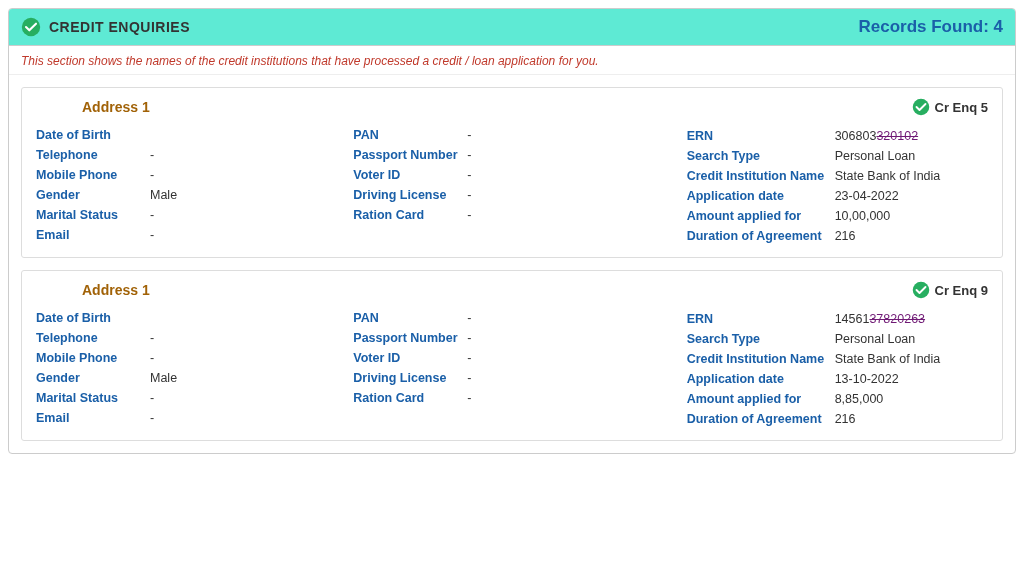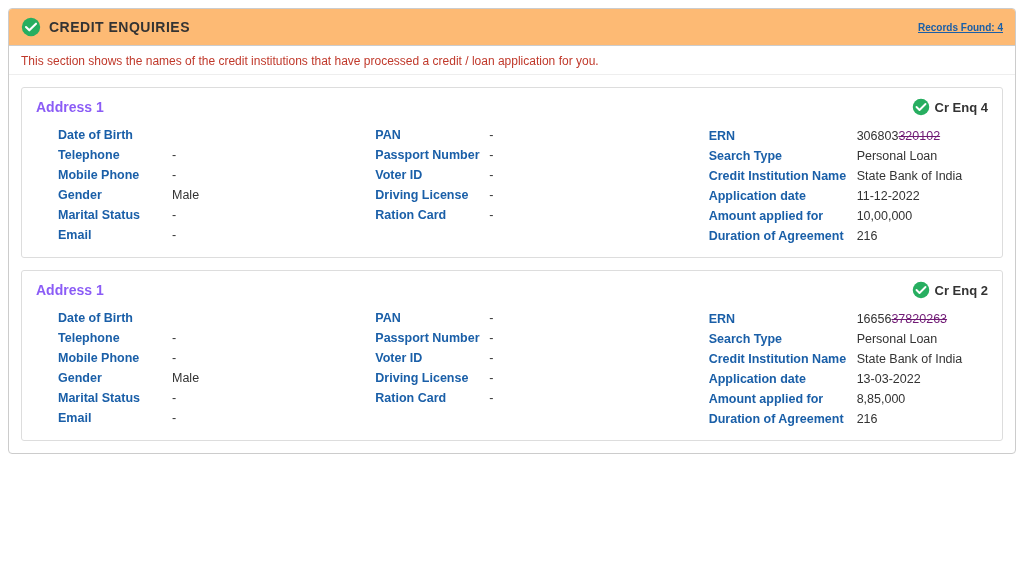--- a/index.html
+++ b/index.html
@@ -9,21 +9,21 @@
       background: #fff;
       color: #333;
     }
     .outer-container {
       border: 1px solid #ccc;
       margin: 8px;
       border-radius: 4px;
       overflow: hidden;
     }
     .header-bar {
-      background: #fdba74;
+      background: #5eead4;
       padding: 8px 12px;
       display: flex;
       align-items: center;
       justify-content: space-between;
       border-bottom: 1px solid #ccc;
     }
     .header-left {
       display: flex;
       align-items: center;
       gap: 8px;
@@ -34,64 +34,64 @@
     }
     .header-title {
       font-weight: bold;
       font-size: 14px;
       color: #333;
       letter-spacing: 0.5px;
     }
     .records-found {
       color: #1a5fa8;
       font-weight: bold;
-      font-size: 10px;
-      text-decoration: underline;
+      font-size: 17px;
     }
     .subtitle {
       color: #c0392b;
+      font-style: italic;
       font-size: 12px;
       padding: 8px 12px 6px 12px;
       border-bottom: 1px solid #eee;
     }
     .enquiry-block {
       border: 1px solid #ddd;
       margin: 12px;
       border-radius: 3px;
       padding: 10px 14px 14px 14px;
     }
     .enq-header {
       display: flex;
       justify-content: space-between;
       align-items: center;
       margin-bottom: 12px;
     }
     .address-label {
-      color: #8b5cf6;
+      color: #a16207;
       font-weight: bold;
       font-size: 14px;
+      margin-left: 46px;
     }
     .cr-enq-badge {
       display: flex;
       align-items: center;
       gap: 5px;
       font-weight: bold;
       color: #333;
       font-size: 13px;
     }
     .enq-grid {
       display: grid;
       grid-template-columns: 1fr 1fr 1fr;
       gap: 0;
     }
     .enq-column {
       display: flex;
       flex-direction: column;
       gap: 6px;
-      margin-left: 22px;
     }
     .field-row {
       display: flex;
       align-items: baseline;
       gap: 4px;
     }
     .field-label {
       color: #1a5fa8;
       font-weight: bold;
       font-size: 12.5px;
@@ -131,21 +131,21 @@
 
   <div id="enquiry-blocks">
       <div class="enquiry-block">
         <div class="enq-header">
           <span class="address-label">Address 1</span>
           <div class="cr-enq-badge">
             <svg width="18" height="18" viewBox="0 0 24 24">
               <circle cx="12" cy="12" r="11" fill="#27ae60"></circle>
               <polyline points="6,12 10,16 18,8" fill="none" stroke="white" stroke-width="2.5" stroke-linecap="round" stroke-linejoin="round"></polyline>
             </svg>
-            <span>Cr Enq 4</span>
+            <span>Cr Enq 5</span>
           </div>
         </div>
         <div class="enq-grid">
           <div class="enq-column">
             <div class="field-row">
               <span class="field-label">Date of Birth</span>
               <span class="field-value"></span>
             </div>
             <div class="field-row">
               <span class="field-label">Telephone</span>
@@ -198,42 +198,42 @@
             <div class="field-row">
               <span class="field-label col3-label">Search Type</span>
               <span class="field-value">Personal Loan</span>
             </div>
             <div class="field-row">
               <span class="field-label col3-label">Credit Institution Name</span>
               <span class="field-value">State Bank of India</span>
             </div>
             <div class="field-row">
               <span class="field-label col3-label">Application date</span>
-              <span class="field-value">11-12-2022</span>
+              <span class="field-value">23-04-2022</span>
             </div>
             <div class="field-row">
               <span class="field-label col3-label">Amount applied for</span>
               <span class="field-value">10,00,000</span>
             </div>
             <div class="field-row">
               <span class="field-label col3-label">Duration of Agreement</span>
               <span class="field-value">216</span>
             </div>
           </div>
         </div>
       </div>
       <div class="enquiry-block">
         <div class="enq-header">
           <span class="address-label">Address 1</span>
           <div class="cr-enq-badge">
             <svg width="18" height="18" viewBox="0 0 24 24">
               <circle cx="12" cy="12" r="11" fill="#27ae60"></circle>
               <polyline points="6,12 10,16 18,8" fill="none" stroke="white" stroke-width="2.5" stroke-linecap="round" stroke-linejoin="round"></polyline>
             </svg>
-            <span>Cr Enq 2</span>
+            <span>Cr Enq 9</span>
           </div>
         </div>
         <div class="enq-grid">
           <div class="enq-column">
             <div class="field-row">
               <span class="field-label">Date of Birth</span>
               <span class="field-value"></span>
             </div>
             <div class="field-row">
               <span class="field-label">Telephone</span>
@@ -274,33 +274,33 @@
               <span class="field-value">-</span>
             </div>
             <div class="field-row">
               <span class="field-label">Ration Card</span>
               <span class="field-value">-</span>
             </div>
           </div>
           <div class="enq-column">
             <div class="field-row">
               <span class="field-label col3-label">ERN</span>
-              <span><span class="field-value">16656</span><span class="field-value strikethrough">37820263</span></span>
+              <span><span class="field-value">14561</span><span class="field-value strikethrough">37820263</span></span>
             </div>
             <div class="field-row">
               <span class="field-label col3-label">Search Type</span>
               <span class="field-value">Personal Loan</span>
             </div>
             <div class="field-row">
               <span class="field-label col3-label">Credit Institution Name</span>
               <span class="field-value">State Bank of India</span>
             </div>
             <div class="field-row">
               <span class="field-label col3-label">Application date</span>
-              <span class="field-value">13-03-2022</span>
+              <span class="field-value">13-10-2022</span>
             </div>
             <div class="field-row">
               <span class="field-label col3-label">Amount applied for</span>
               <span class="field-value">8,85,000</span>
             </div>
             <div class="field-row">
               <span class="field-label col3-label">Duration of Agreement</span>
               <span class="field-value">216</span>
             </div>
           </div>

